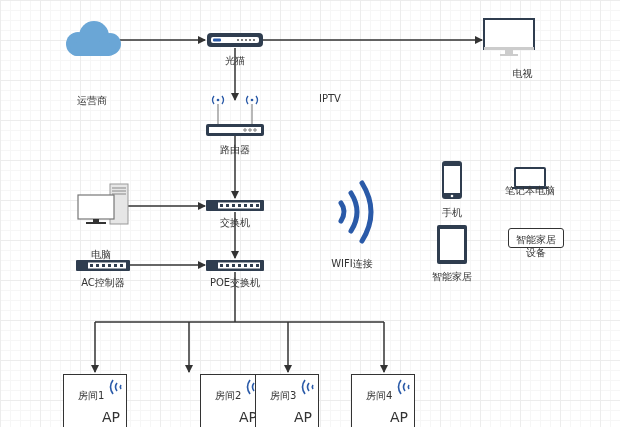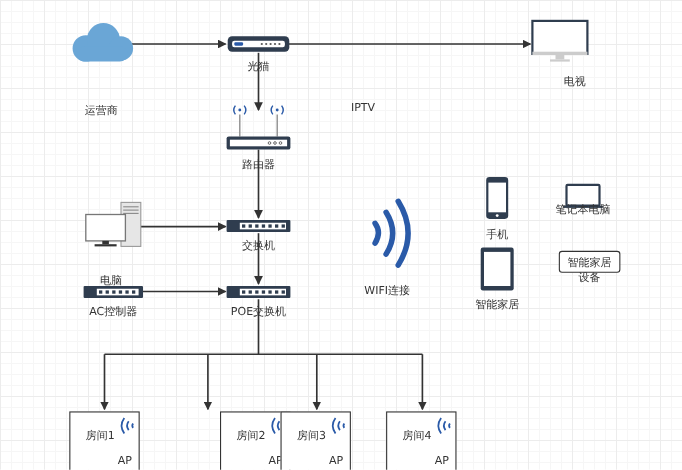--- a/index.html
+++ b/index.html
@@ -9,21 +9,21 @@
     background-image:
       linear-gradient(#ececec 1px, transparent 1px),
       linear-gradient(90deg, #ececec 1px, transparent 1px),
       linear-gradient(#f6f6f6 1px, transparent 1px),
       linear-gradient(90deg, #f6f6f6 1px, transparent 1px);
     background-size:40px 40px,40px 40px,10px 10px,10px 10px;}
   svg.links{position:absolute;left:0;top:0;}
   .lbl{position:absolute;font-size:10px;color:#333;white-space:nowrap;transform:translateX(-50%);}
   .room{position:absolute;width:64px;height:56px;border:1.5px solid #333;background:#fff;box-sizing:border-box;}
   .room .rname{position:absolute;left:14px;top:14px;font-size:10px;color:#333;}
-  .room .ap{position:absolute;right:6px;bottom:4px;font-size:10px;color:#333;}
+  .room .ap{position:absolute;right:6px;bottom:4px;font-size:14px;color:#333;}
   .room .wifi{position:absolute;right:4px;top:4px;}
   .smart{position:absolute;left:508px;top:228px;width:56px;height:20px;border:1.5px solid #333;border-radius:3px;box-sizing:border-box;background:#fff;
     font-size:10px;color:#333;text-align:center;line-height:13px;padding-top:4px;}
 </style>
 </head>
 <body>
 
 <div id="stage">
 
   <svg class="links" width="620" height="427">

